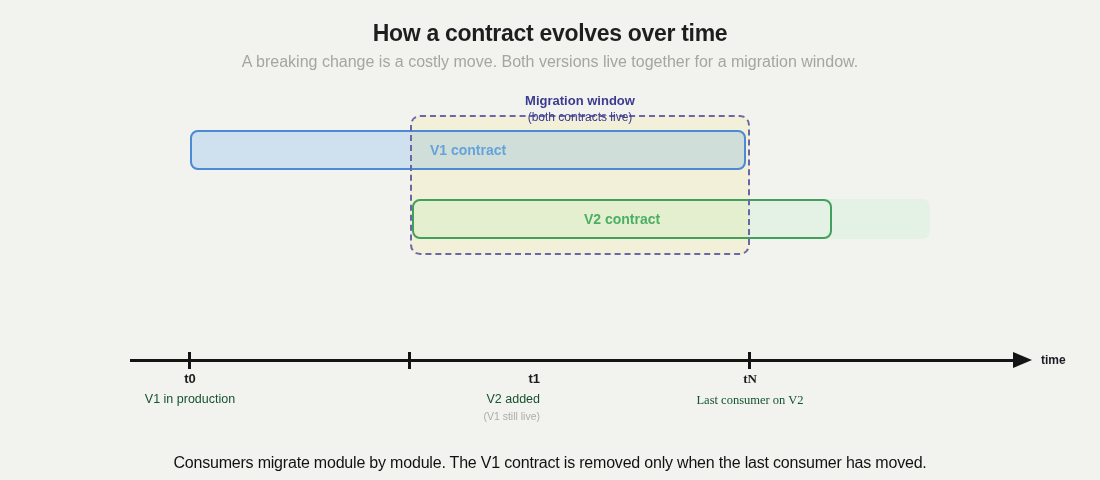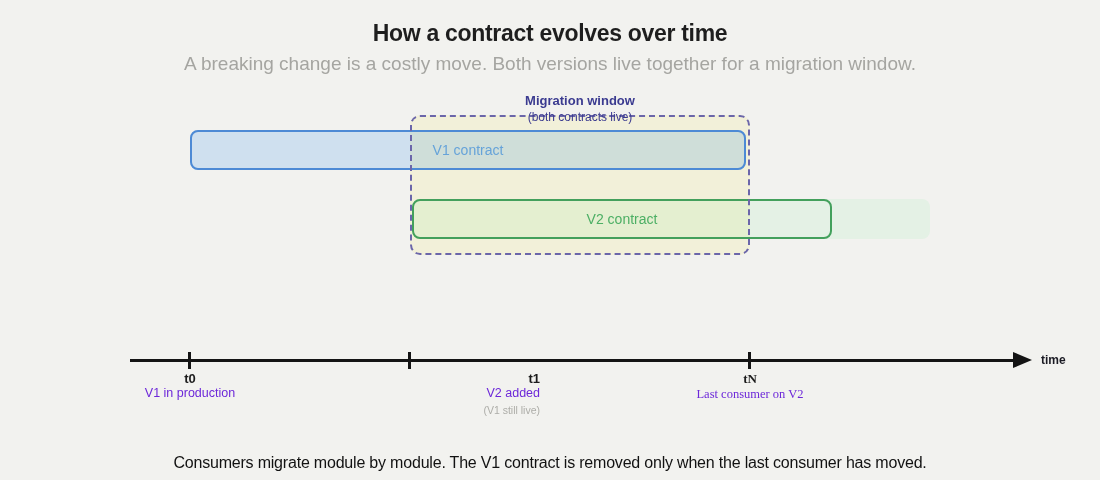--- a/index.html
+++ b/index.html
@@ -13,21 +13,21 @@
   .stage { position:absolute; inset:0; }
 
   
   .page-title {
     position:absolute; left:0; top:20px; width:100%;
     text-align:center; font-size:23px; font-weight:700;
     color:#1e1e1e; letter-spacing:-0.3px;
   }
   .page-subtitle {
     position:absolute; left:0; top:53px; width:100%;
-    text-align:center; font-size:19px; font-weight:400;
+    text-align:center; font-size:16px; font-weight:400;
     color:#a5a5a1;
   }
 
   
   .window-fill {
     position:absolute; left:410px; top:115px; width:340px; height:140px;
     background: var(--window_fill, #f2f0d9);
     border-radius:10px;
   }
   .window-border {
@@ -58,21 +58,21 @@
   .v2-fill { left:412px; top:199px; width:518px; height:40px; background: var(--v2_fill, #f1fef5); }
 
   .bar-frame {
     position:absolute;
     border-radius:8px;
     display:flex; align-items:center; justify-content:center;
     background:transparent;
   }
   .v1-frame { left:190px; top:130px; width:556px; height:40px; border:2px solid var(--v1_border, #4d8ad5); }
   .v2-frame { left:412px; top:199px; width:420px; height:40px; border:2px solid var(--v2_border, #43a05c); }
-  .bar-label { font-size:14px; font-weight:400; }
+  .bar-label { font-size:14px; font-weight:700; }
   .v1-frame .bar-label { color: var(--v1_text, #66a3d9); }
   .v2-frame .bar-label { color: var(--v2_text, #4caf64); }
 
   
   .axis-line {
     position:absolute; left:130px; top:359px; width:895px; height:3px;
     background: var(--axis, #141414);
   }
   .axis-arrow {
     position:absolute; left:1013px; top:352px;
@@ -95,21 +95,21 @@
 
   .tick-group {
     position:absolute; top:371px; width:260px;
     transform:translateX(-50%);
     text-align:center;
   }
   .tick-g-t0 { left:190px; }
   .tick-g-t1 { left:410px;text-align:right; }
   .tick-g-tN { left:750px;font-family:Liberation Serif, serif; }
   .tick-label { font-size:13px; font-weight:700; color:#1c1c1c; }
-  .tick-caption { font-size:12.5px; font-weight:500; color:#6d28d9; }
+  .tick-caption { margin-top:6px; font-size:12.5px; font-weight:500; color:#14532d; }
   .tick-note { margin-top:4px; font-size:10.5px; font-weight:400; color:#adada8; }
 
   
   .footer-caption {
     position:absolute; left:0; top:454px; width:100%;
     text-align:center; font-size:16px; font-weight:500;
     color:#121212; letter-spacing:-0.2px;
   }
 </style>
 </head>

